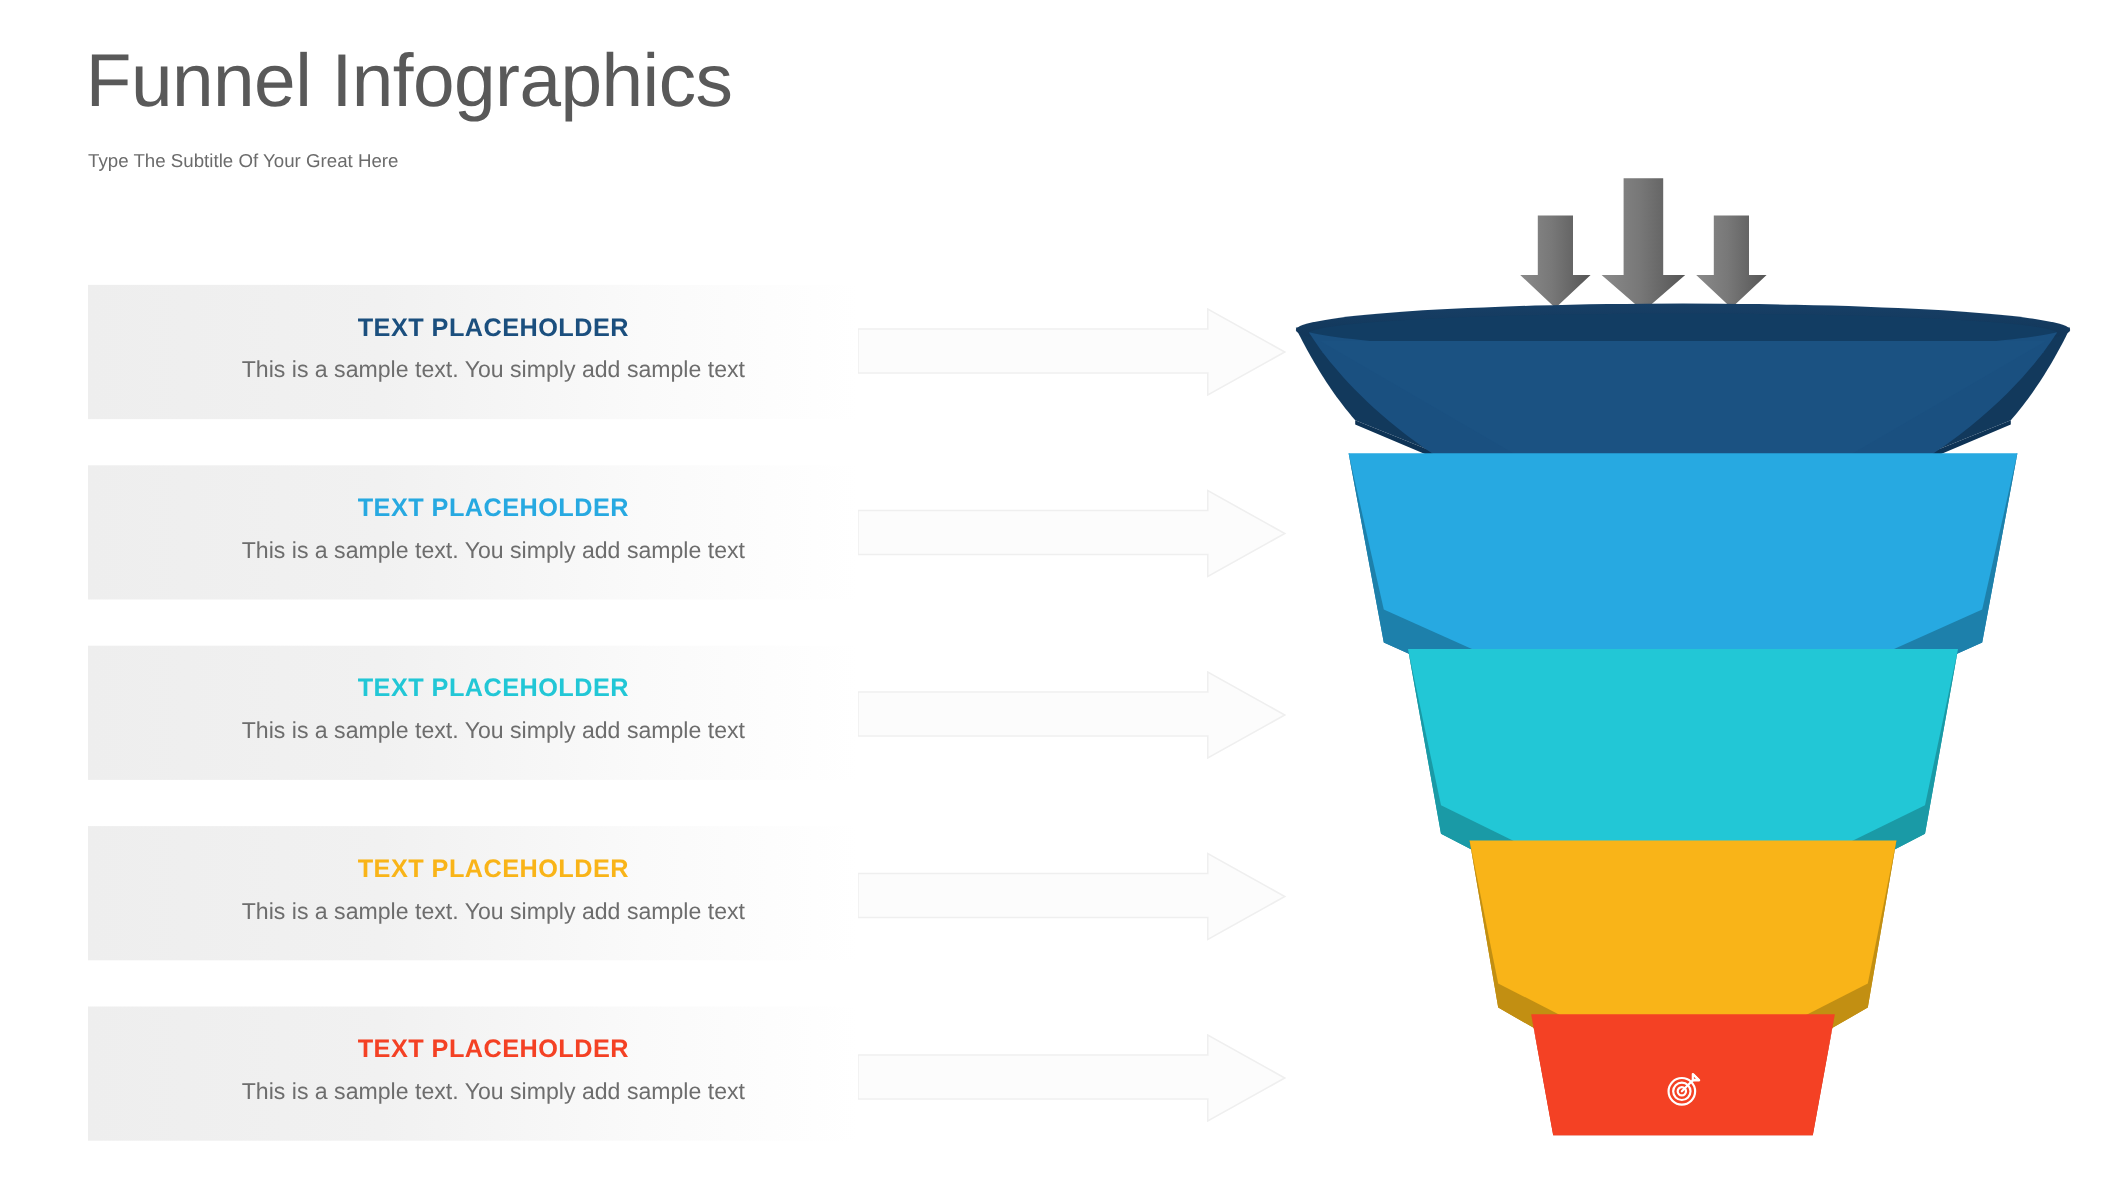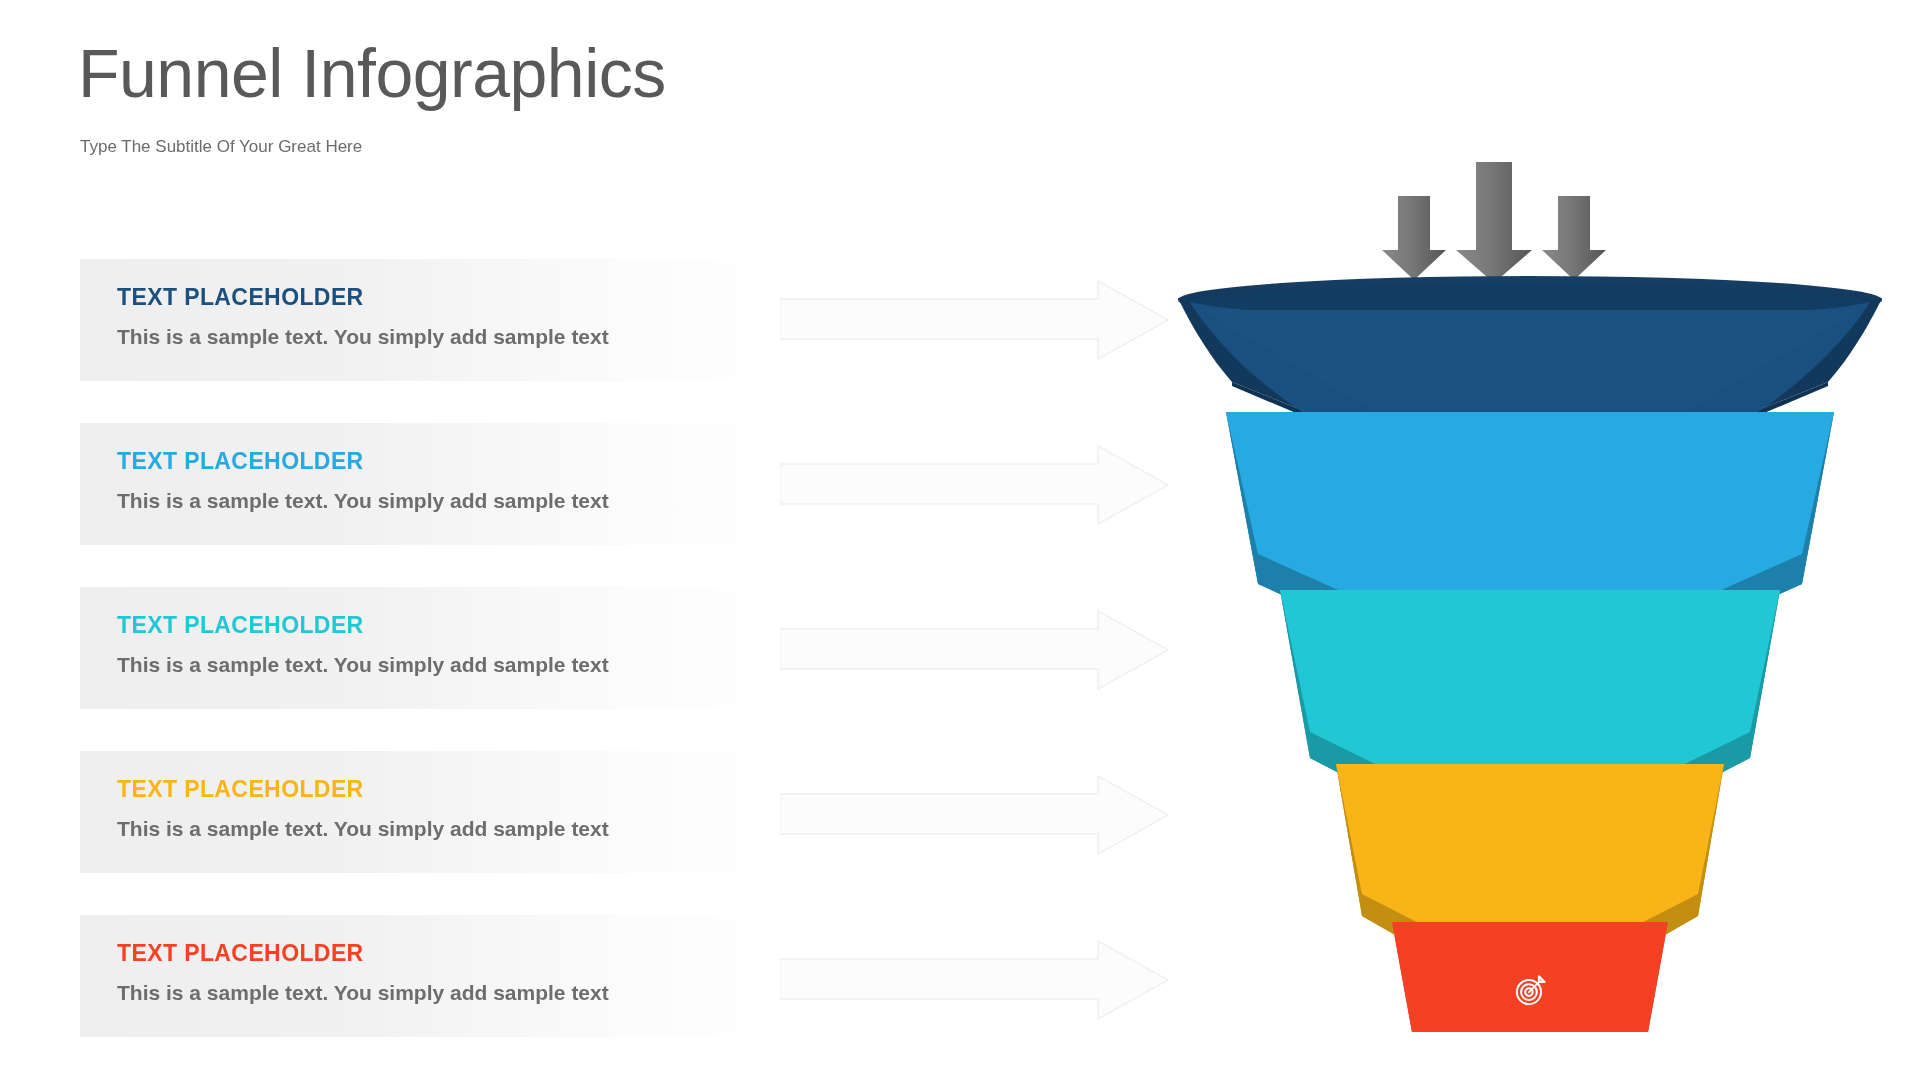--- a/index.html
+++ b/index.html
@@ -41,32 +41,33 @@
     left:80px; top:259px;
     width:700px;
   }
   .block {
     position:relative;
     width:700px;
     height:122px;
     margin-bottom:42px;
     background:linear-gradient(to right, #eeeeee 0%, #f1f1f1 38%, #fafafa 72%, #ffffff 100%);
     padding:26px 0 0 37px;
+    text-align:center;
   }
   .block-heading {
     font-size:23px;
     font-weight:bold;
     letter-spacing:0.4px;
     line-height:1.1;
     margin-bottom:14px;
     white-space:nowrap;
   }
   .block-body {
     font-size:21px;
-    font-weight:700;
+    font-weight:400;
     color:#6d6d6d;
     line-height:1.2;
     white-space:nowrap;
   }
 
   
   .connector {
     position:absolute;
     left:780px;
     width:390px;

